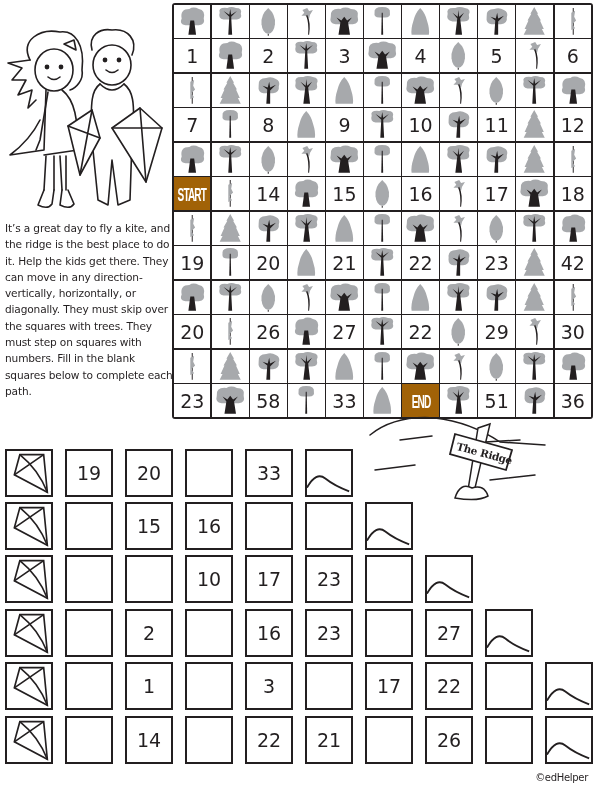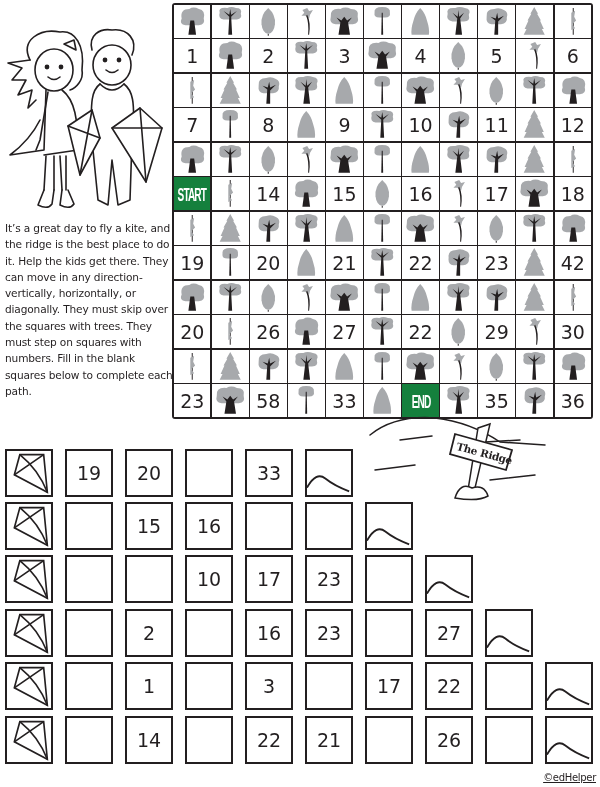--- a/index.html
+++ b/index.html
@@ -17,36 +17,36 @@
     border: 2px solid #231f20; border-radius: 3px;
     display: grid; grid-template-columns: repeat(11, 1fr); grid-template-rows: repeat(12, 1fr);
     background: #231f20; gap: 1.6px;
   }
   .cell {
     background: #fff; display: flex; align-items: center; justify-content: center;
     font-size: 19px; color: #231f20; position: relative; overflow: hidden;
   }
   .cell svg { width: 100%; height: 100%; display: block; }
   .cell.start, .cell.end {
-    background: #15803d; color: #fff; font-weight: bold; font-size: 14px;
+    background: #a16207; color: #fff; font-weight: bold; font-size: 14px;
     font-family: "Liberation Sans", sans-serif; letter-spacing: -1.2px;
     transform-origin: center;
   }
   .cell.start span, .cell.end span { display:inline-block; transform: scaleX(0.72) scaleY(1.3); }
   #ridge { position: absolute; left: 360px; top: 410px; width: 190px; height: 95px; }
   .path-row { position: absolute; left: 5px; height: 48px; display: flex; }
   .box {
     position: absolute; top: 0; width: 48px; height: 48px; border: 2px solid #231f20;
     background: #fff; display: flex; align-items: center; justify-content: center;
     font-size: 19px; color: #231f20;
   }
   .box svg { width: 100%; height: 100%; display: block; }
   #copyright {
-    position: absolute; right: 4px; bottom: 4px; font-size: 10px; color: #231f20;
-    font-family: "DejaVu Sans", sans-serif; letter-spacing: -0.3px; text-decoration: underline;
+    position: absolute; right: 12px; bottom: 4px; font-size: 10px; color: #231f20;
+    font-family: "DejaVu Sans", sans-serif; letter-spacing: -0.3px;
   }
 </style>
 </head>
 <body>
 
 <svg id="kids" viewBox="0 0 170 215">
   <g fill="none" stroke="#231f20" stroke-width="1.6" stroke-linecap="round" stroke-linejoin="round">
 
     <path d="M30 60 C20 40 40 28 60 32 C75 30 85 45 82 70 C84 80 76 88 70 90"></path>
     <path d="M30 60 L8 63 L22 68 L12 80 L26 80 L18 95 L32 90 L28 108 L36 100"></path>
@@ -731,21 +731,21 @@
     <div class="cell end">
       <span>END</span>
     </div>
     <div class="cell">
       <svg viewBox="0 0 38 34">
         <path d="M8 9 Q6 2 16 3 Q20 1 26 3 Q33 4 30 10 Q32 17 25 17 L13 17 Q6 16 8 9Z" fill="#a7a9ac"></path>
         <path d="M16 31 L18 14 L13 8 L18.5 12 L19 5 L20 12 L25 8 L21 14 L23 31 Z" fill="#231f20"></path>
       </svg>
     </div>
     <div class="cell">
-      <span>35</span>
+      <span>51</span>
     </div>
     <div class="cell">
       <svg viewBox="0 0 38 34">
         <path d="M9 12 Q8 4 17 4 Q22 2 27 5 Q32 7 30 13 Q31 19 24 20 L14 20 Q8 19 9 12Z" fill="#a7a9ac"></path>
         <path d="M17 31 L18 16 L13 12 L18.5 14 L20 8 L21 14 L27 11 L21 17 L21 31 Z" fill="#231f20"></path>
       </svg>
     </div>
     <div class="cell">
       <span>36</span>
     </div>

